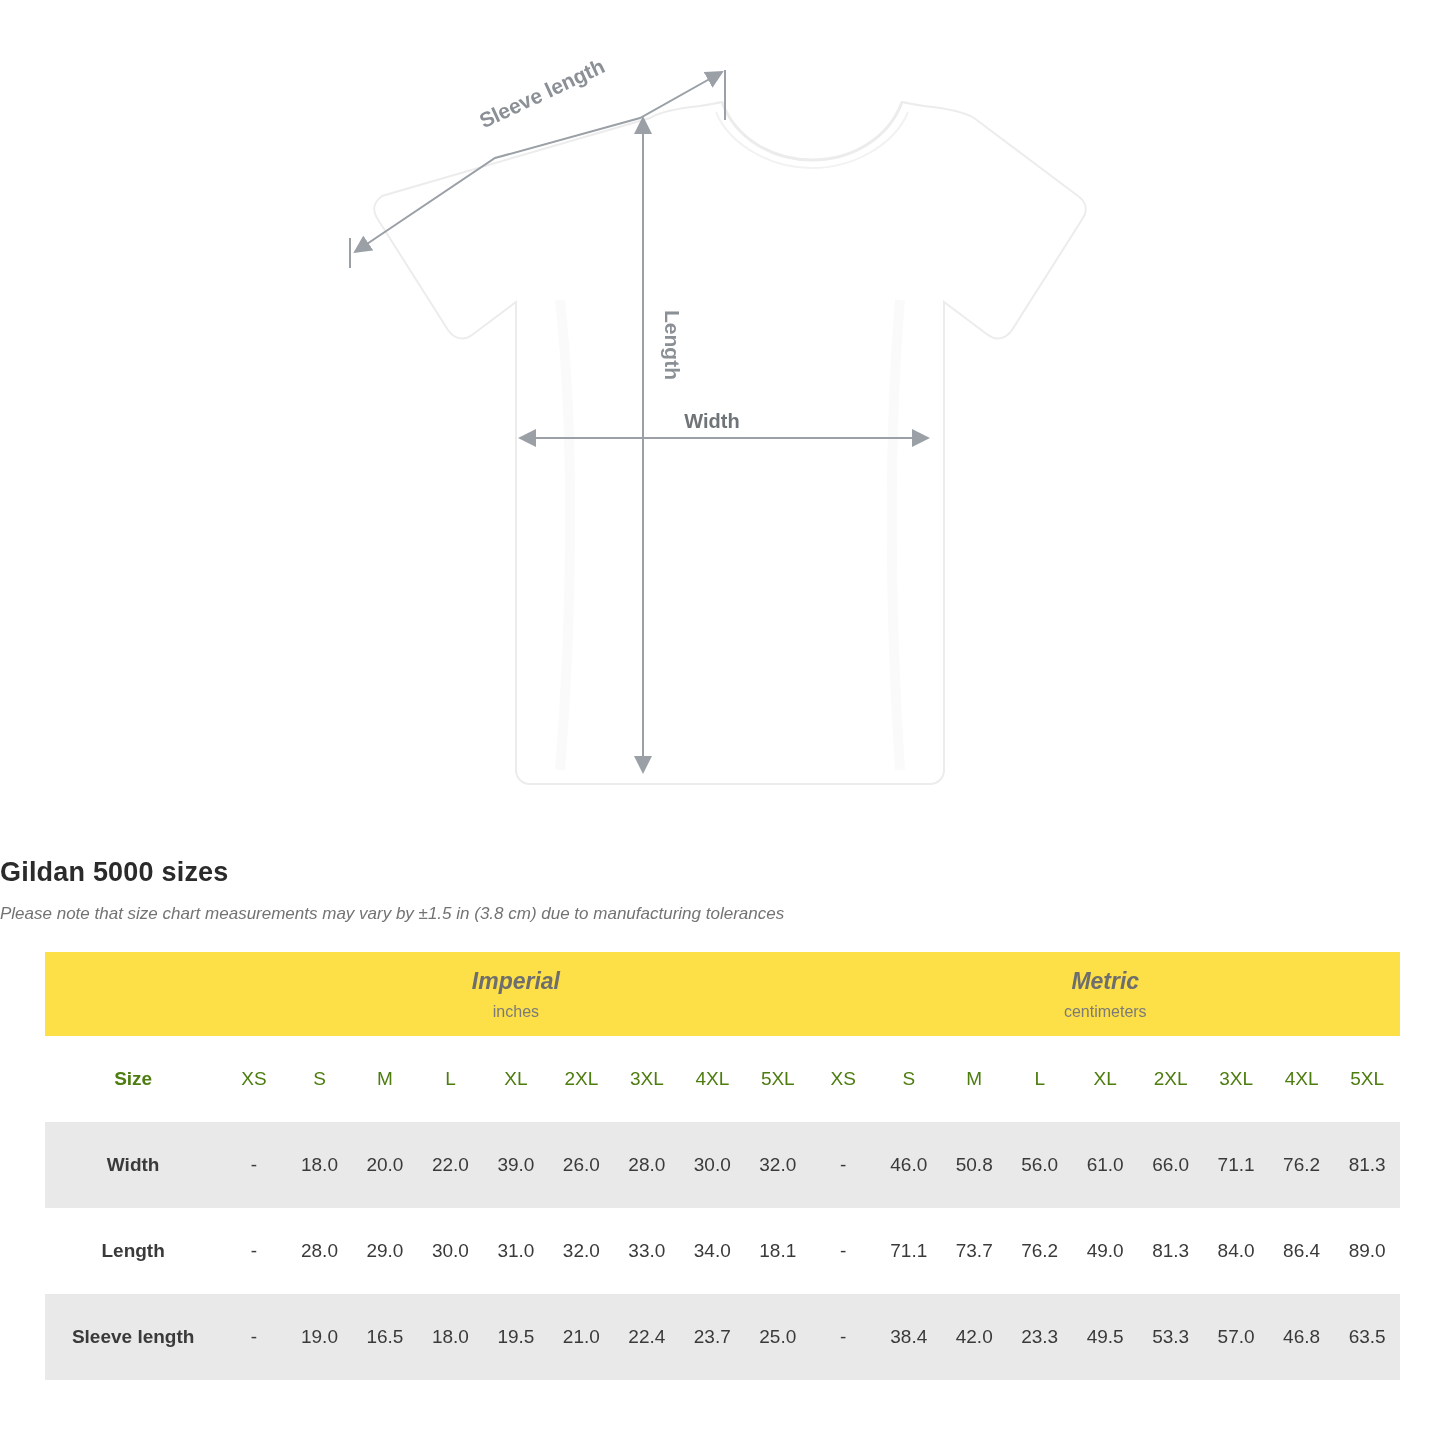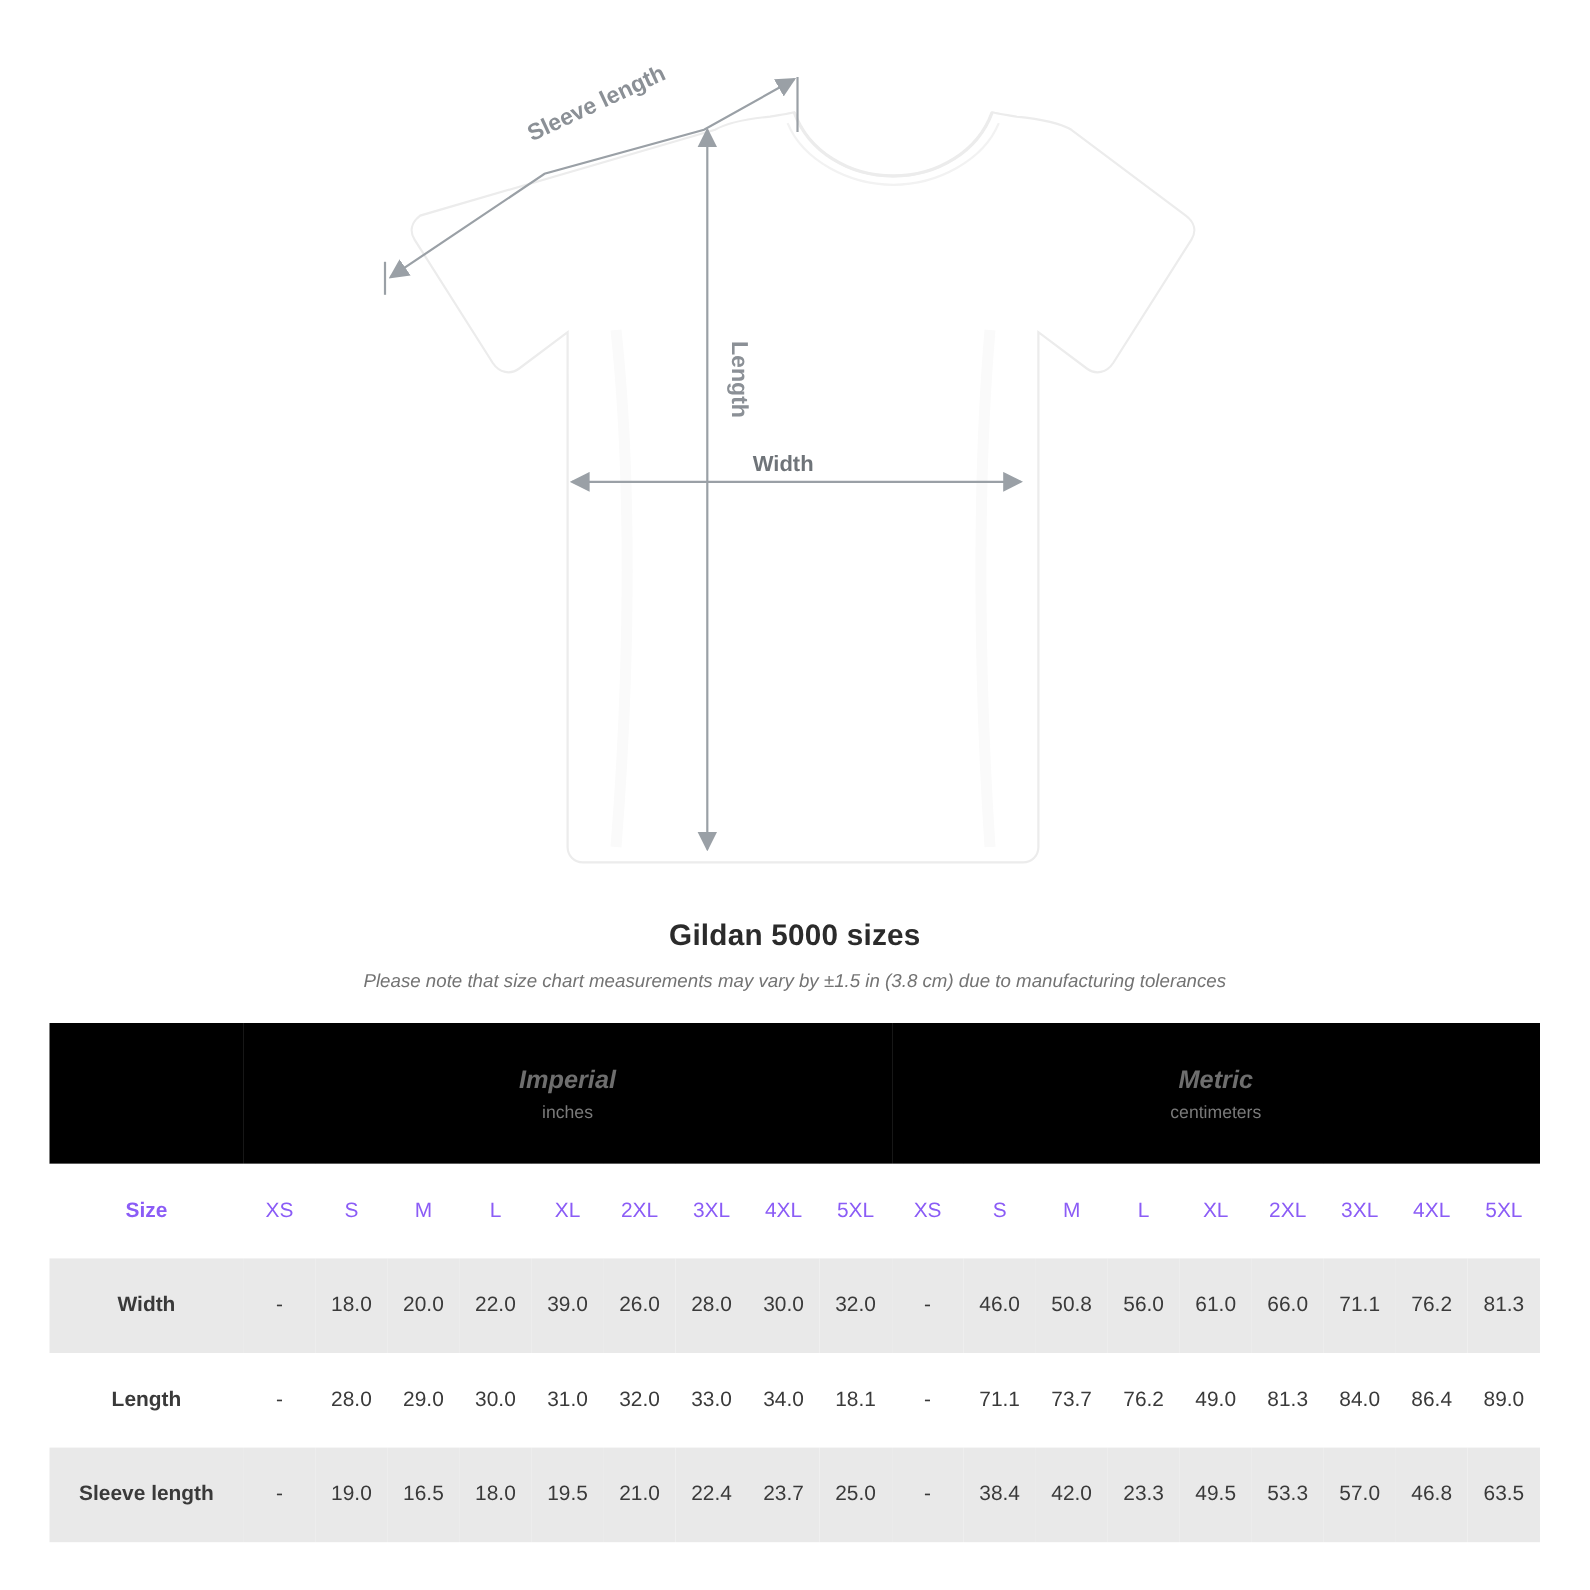--- a/index.html
+++ b/index.html
@@ -25,22 +25,22 @@
     position: relative;
     width: 1445px;
     height: 830px;
   }
   .illustration svg {
     display: block;
   }
 
   
   .title-block {
-    text-align: center;
-    margin-top: 5px;
+    text-align: left;
+    margin-top: 27px;
   }
   .chart-title {
     font-size: 27px;
     font-weight: bold;
     color: #2b2b2b;
     letter-spacing: 0.2px;
   }
   .chart-note {
     font-size: 17px;
     font-style: italic;
@@ -58,41 +58,41 @@
     width: 100%;
     table-layout: fixed;
   }
   table.size-table td, table.size-table th {
     text-align: center;
     vertical-align: middle;
     font-weight: normal;
   }
 
   .unit-header-row td {
-    background: #000000;
-    height: 128px;
+    background: #fde047;
+    height: 84px;
     padding: 0;
   }
   .unit-name {
     font-size: 23px;
     font-style: italic;
     font-weight: bold;
     color: #6e6e6e;
   }
   .unit-sub {
     font-size: 16px;
     color: #7a7a7a;
     margin-top: 8px;
   }
 
   .size-row td {
     background: #ffffff;
     height: 84px;
     font-size: 19px;
-    color: #8b5cf6;
+    color: #4d7c0f;
     font-weight: bold;
   }
   .size-row td.rowlabel {
     font-size: 19px;
     font-weight: bold;
   }
 
   .data-row td {
     height: 84px;
     font-size: 19px;

